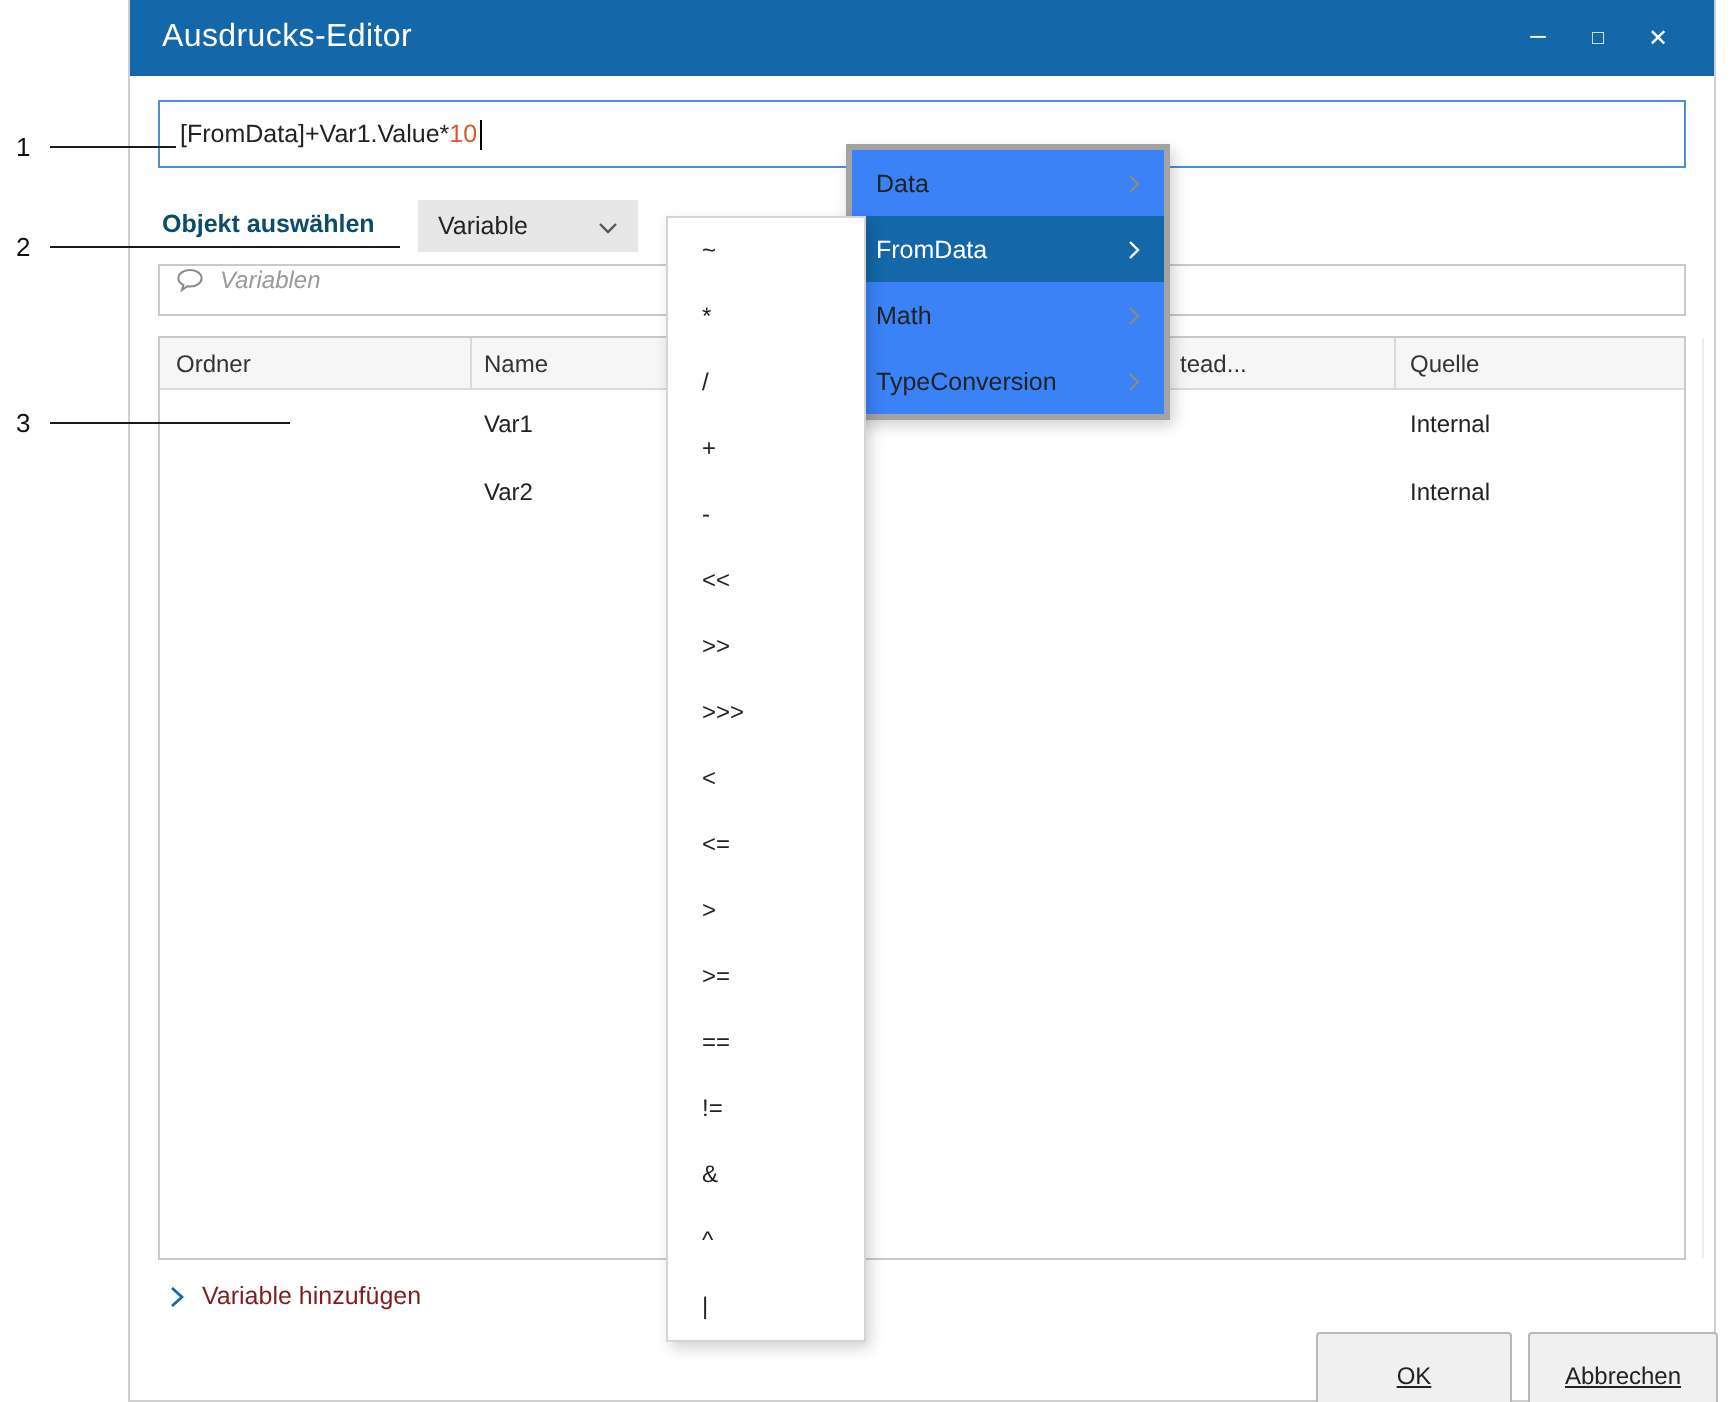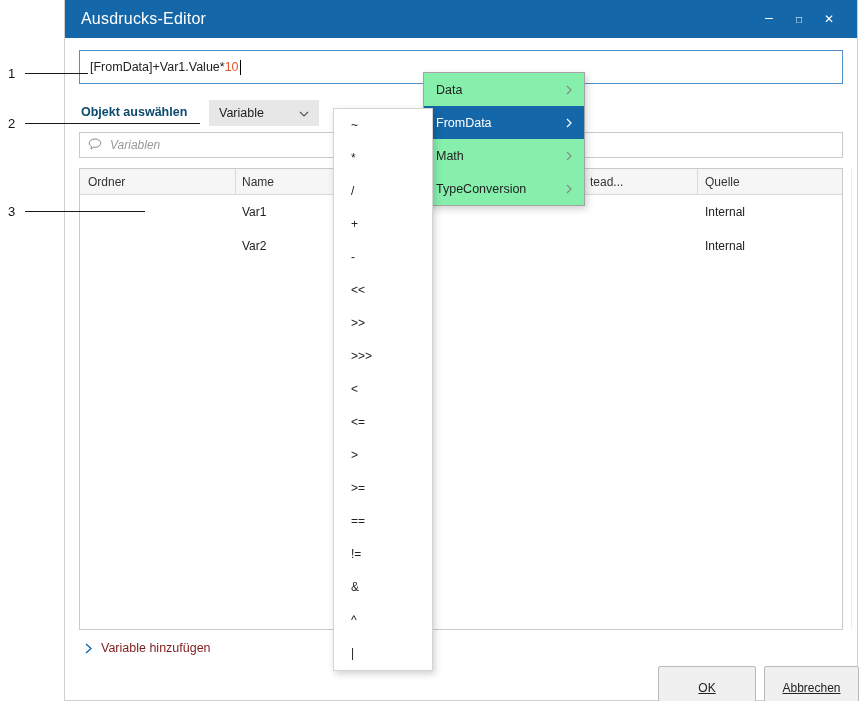--- a/index.html
+++ b/index.html
@@ -33,21 +33,21 @@
   .caret{display:inline-block;width:1px;height:15px;background:#000;margin-left:1px;}
 
   
   .obj-label{position:absolute;left:16px;top:105px;font-size:12.5px;font-weight:600;color:#0c4a6e;}
   .dropdown{position:absolute;left:144px;top:100px;width:110px;height:26px;background:#e7e7e7;
             display:flex;align-items:center;justify-content:space-between;padding:0 10px;
             font-size:12.5px;color:#222;cursor:default;}
 
   
   .search{position:absolute;left:14px;right:14px;top:132px;height:26px;border:1px solid #c9c9c9;
-          display:flex;align-items:center;padding:0 8px;gap:8px;background:#fff;}
+          display:flex;align-items:flex-start;padding:0 8px;gap:8px;background:#fff;}
   .search input{border:none;outline:none;flex:1;font-size:12px;font-family:inherit;background:transparent;}
   .search input::placeholder{font-style:italic;color:#9a9a9a;}
 
   
   .table{position:absolute;left:14px;right:14px;top:168px;height:462px;border:1px solid #c9c9c9;background:#fff;}
   .thead{position:absolute;left:0;right:0;top:0;height:26px;background:#f6f6f6;border-bottom:1px solid #d9d9d9;}
   .th{position:absolute;top:0;height:26px;line-height:26px;font-size:12px;color:#333;}
   .col-sep{position:absolute;top:0;width:1px;height:26px;background:#d9d9d9;}
   .table-scroll-sep{position:absolute;top:0;bottom:0;left:771px;width:1px;background:#ececec;}
   .trow{position:absolute;left:0;right:0;height:34px;}
@@ -59,21 +59,21 @@
   .add-var .lbl{font-size:12.5px;color:#7f1d1d;}
 
   
   .btn{position:absolute;top:666px;height:44px;background:#f0f0f0;border:1px solid #b8b8b8;
        border-radius:2px;font-size:12px;color:#222;display:flex;align-items:center;justify-content:center;
        font-family:inherit;cursor:default;text-decoration:underline;}
   .btn.ok{left:593px;width:98px;}
   .btn.cancel{left:699px;width:95px;text-align:right;}
 
   
-  .menu{position:absolute;left:423px;top:72px;width:162px;background:#86efac;border:1px solid #a3a3a3;
+  .menu{position:absolute;left:423px;top:72px;width:162px;background:#3b82f6;border:3px solid #a3a3a3;
         box-shadow:2px 3px 7px rgba(0,0,0,.18);z-index:30;}
   .menu-item{height:33px;display:flex;align-items:center;justify-content:space-between;
              padding:0 12px;font-size:12.5px;color:#222;cursor:default;}
   .menu-item .arrow{color:#8a8a8a;display:flex;align-items:center;}
   .menu-item.active{background:var(--accent);color:#fff;}
   .menu-item.active .arrow{color:#fff;}
 
   .submenu{position:absolute;left:333px;top:108px;width:100px;background:#fff;border:1px solid #d4d4d4;
            box-shadow:2px 3px 7px rgba(0,0,0,.18);z-index:40;}
   .submenu-item{height:33px;line-height:33px;padding-left:17px;font-size:12px;color:#222;cursor:default;}

